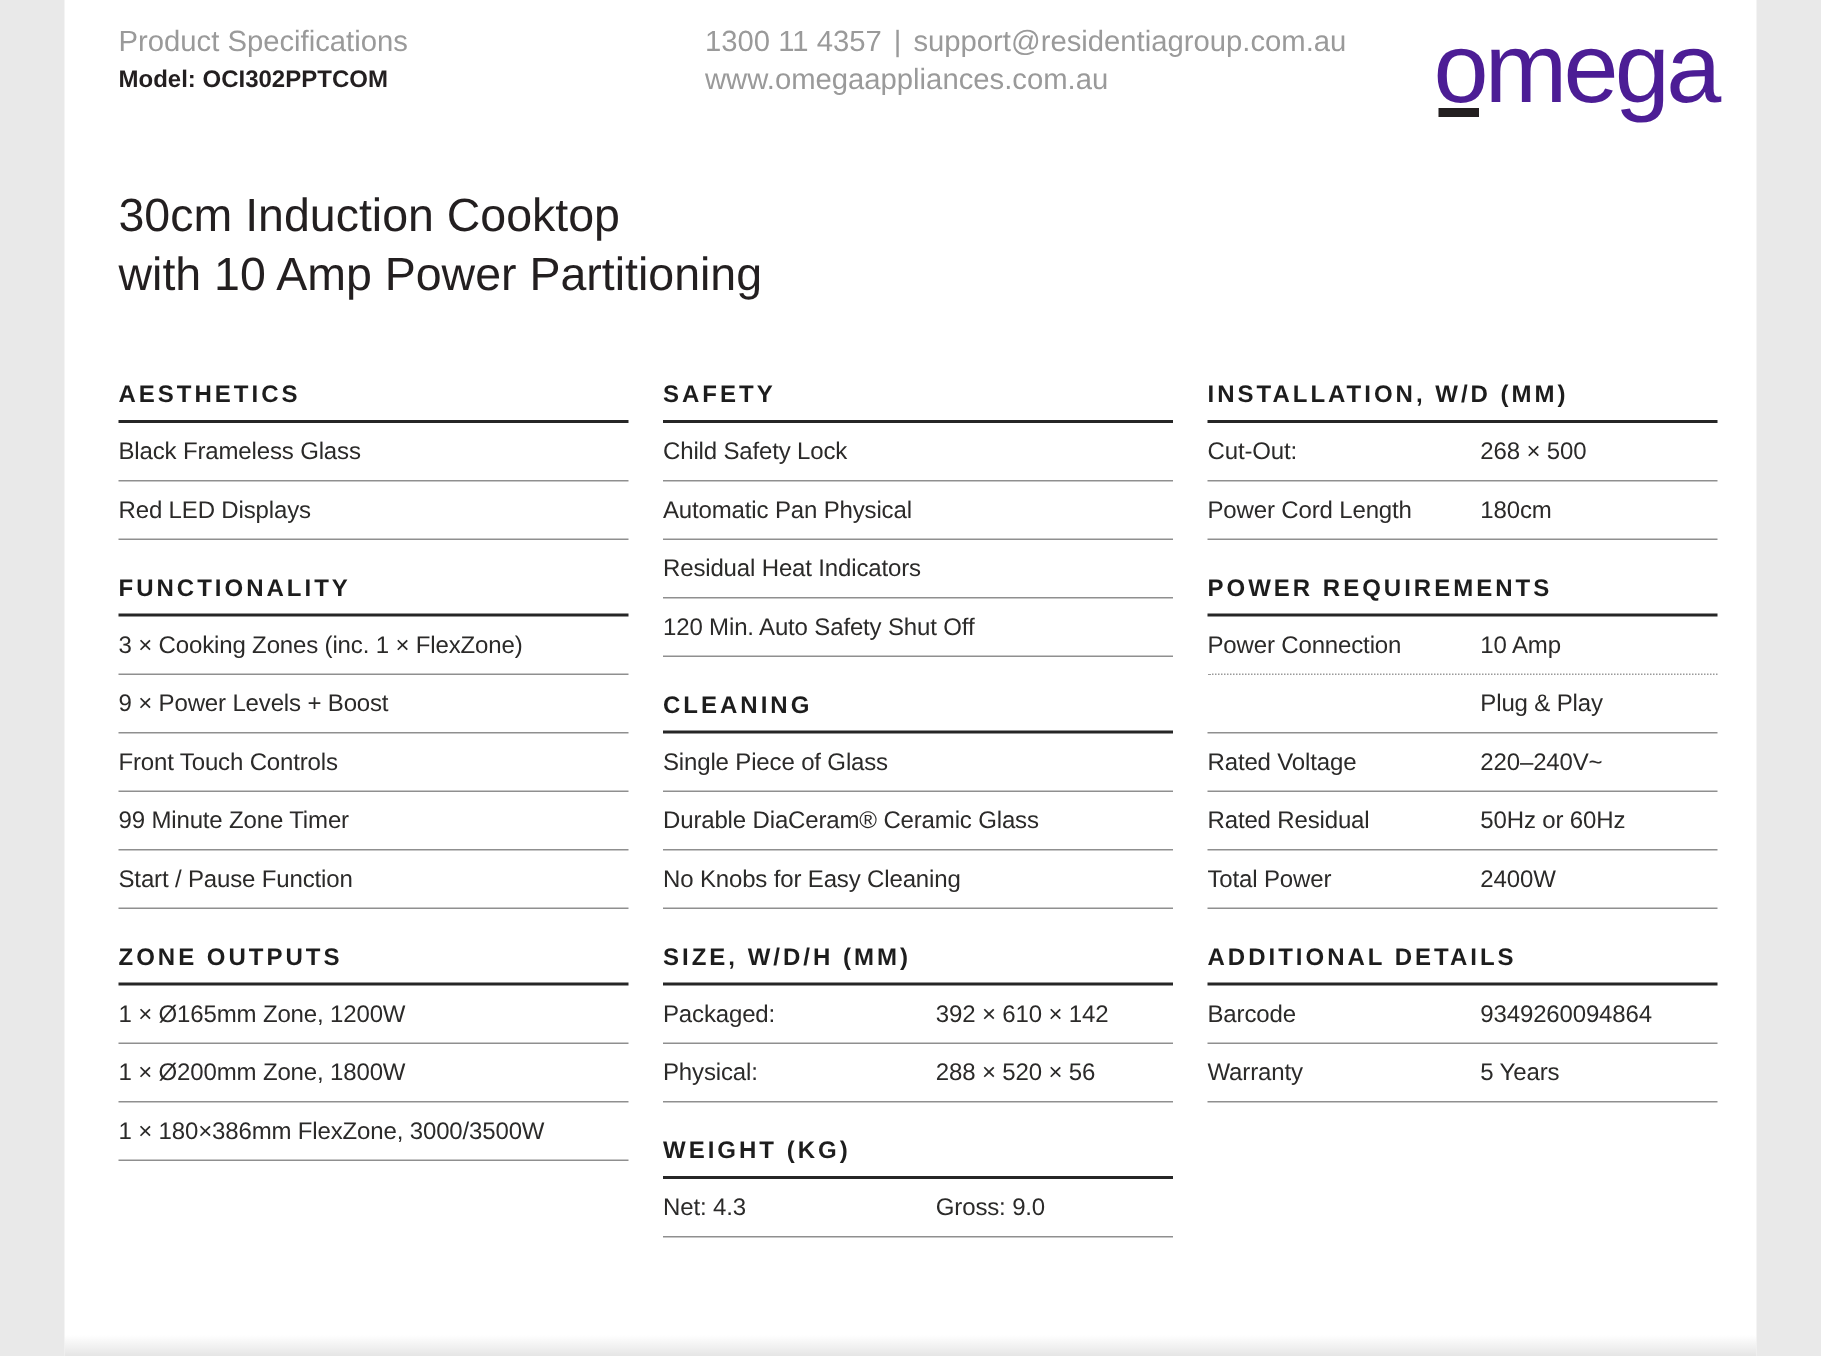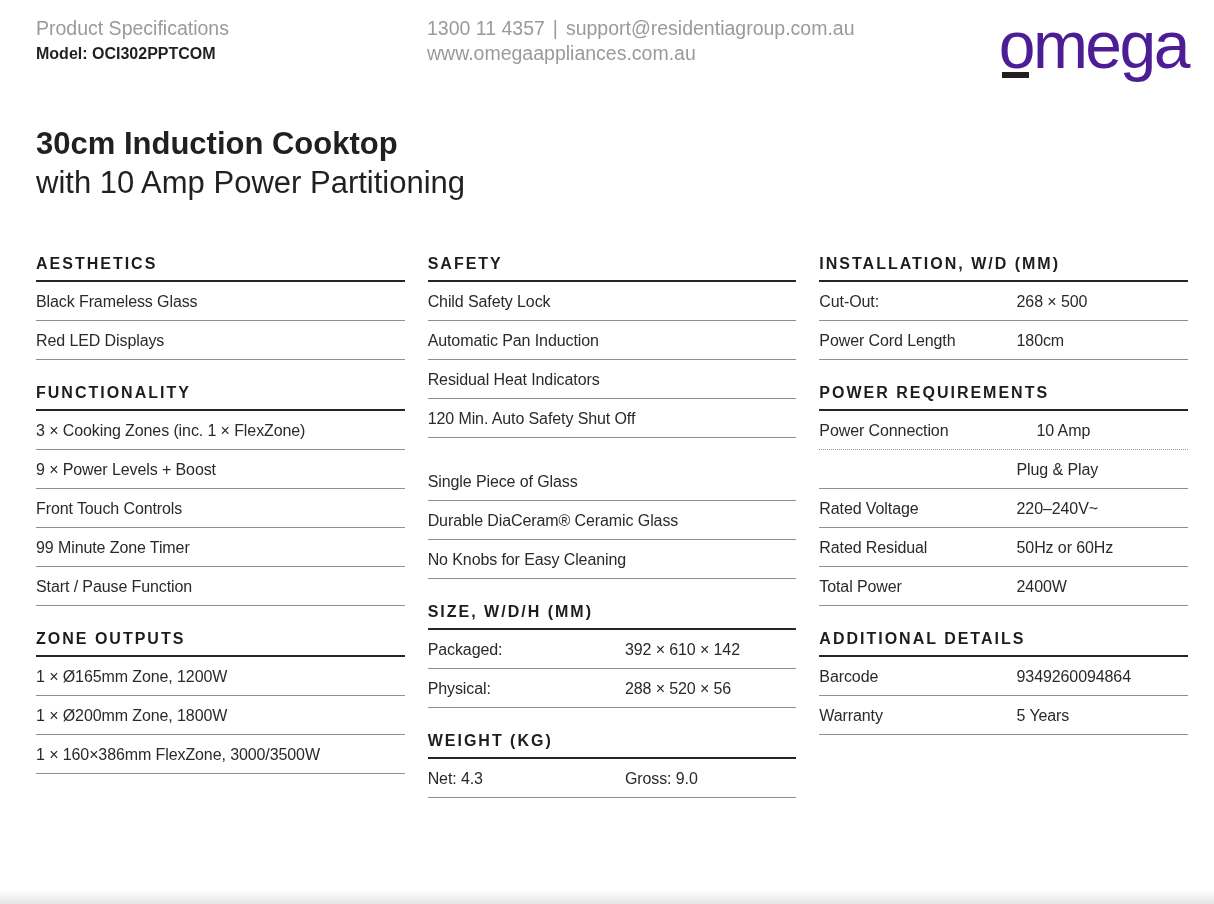--- a/index.html
+++ b/index.html
@@ -1,18 +1,18 @@
 <!DOCTYPE html>
 <html><head>
 <meta charset="utf-8">
 <style>
   * { margin:0; padding:0; box-sizing:border-box; }
   html,body { background:#e9e9e9; }
   .page {
-    width:1214px; height:904px; background:#ffffff; position:relative;
+    width:1128px; height:904px; background:#ffffff; position:relative;
     font-family:"Liberation Sans","DejaVu Sans",sans-serif;
     color:#2b2a29; overflow:hidden; margin:0 auto;
   }
   .page::after {
     content:""; position:absolute; left:0; right:0; bottom:0; height:14px;
     background:linear-gradient(to bottom, rgba(0,0,0,0) 0%, rgba(0,0,0,0.10) 100%);
     pointer-events:none;
   }
 
   
@@ -30,41 +30,41 @@
     letter-spacing:-2.5px; color:#4c1d95; margin-top:0; white-space:nowrap;
   }
   .logo-o { position:relative; display:inline-block; }
   .logo-o::after {
     content:""; position:absolute; left:3px; right:4px; bottom:-4px; height:6px;
     background:#231f20;
   }
 
   
   .title-block { margin:50px 36px 0 36px; font-size:31px; line-height:39px; color:#231f20; }
-  .title-line1 { font-weight:bold; }
+  .title-line1 { font-weight:normal; }
   .title-line2 { font-weight:normal; }
 
   
   .grid {
     display:grid; grid-template-columns:repeat(3,1fr); column-gap:23px;
     margin:53px 26px 0 36px;
   }
   .col { display:flex; flex-direction:column; }
   section { margin-bottom:24px; }
   .sec-title {
     font-size:16px; line-height:18px; font-weight:bold; letter-spacing:2px;
     color:#1d1d1d; padding-bottom:7px; border-bottom:2px solid #262626;
     text-transform:uppercase;
   }
   .row {
     font-size:16px; line-height:21px; padding:9px 0 8px;
     border-bottom:1px solid #8f8f8f; color:#2b2a29;
     display:flex; align-items:baseline; letter-spacing:-0.1px;
   }
-  .row.dotted { border-bottom:1px dotted #9a9a9a;gap:20px; }
+  .row.dotted { border-bottom:1px dotted #9a9a9a; }
   .row .label { width:53.5%; flex:none; }
   .row .value { flex:1; }
 </style>
 </head>
 <body>
 
 <div class="page">
 
   <div class="top-header">
     <div class="head-left">
@@ -105,36 +105,37 @@
         <div class="row">9 × Power Levels + Boost</div>
         <div class="row">Front Touch Controls</div>
         <div class="row">99 Minute Zone Timer</div>
         <div class="row">Start / Pause Function</div>
       </section>
 
       <section>
         <div class="sec-title">ZONE OUTPUTS</div>
         <div class="row">1 × Ø165mm Zone, 1200W</div>
         <div class="row">1 × Ø200mm Zone, 1800W</div>
-        <div class="row">1 × 160×386mm FlexZone, 3000/3500W</div>
+        <div class="row">1 × 180×386mm FlexZone, 3000/3500W</div>
       </section>
 
     </div>
 
     <div class="col">
 
       <section>
         <div class="sec-title">SAFETY</div>
         <div class="row">Child Safety Lock</div>
-        <div class="row">Automatic Pan Induction</div>
+        <div class="row">Automatic Pan Physical</div>
         <div class="row">Residual Heat Indicators</div>
         <div class="row">120 Min. Auto Safety Shut Off</div>
       </section>
 
       <section>
+        <div class="sec-title">CLEANING</div>
         <div class="row">Single Piece of Glass</div>
         <div class="row">Durable DiaCeram® Ceramic Glass</div>
         <div class="row">No Knobs for Easy Cleaning</div>
       </section>
 
       <section>
         <div class="sec-title">SIZE, W/D/H (MM)</div>
         <div class="row">
           <span class="label">Packaged:</span>
           <span class="value">392 × 610 × 142</span>

